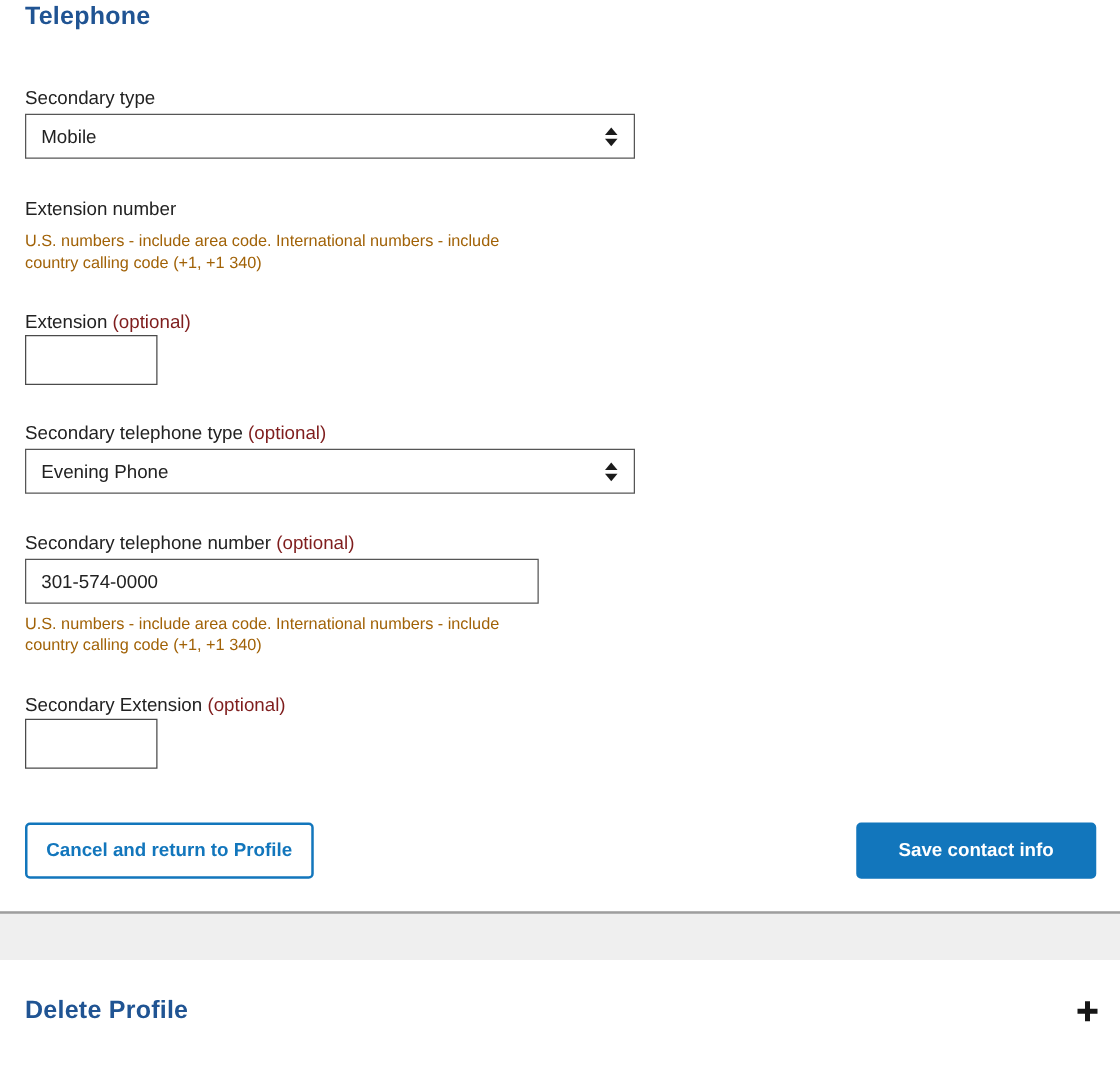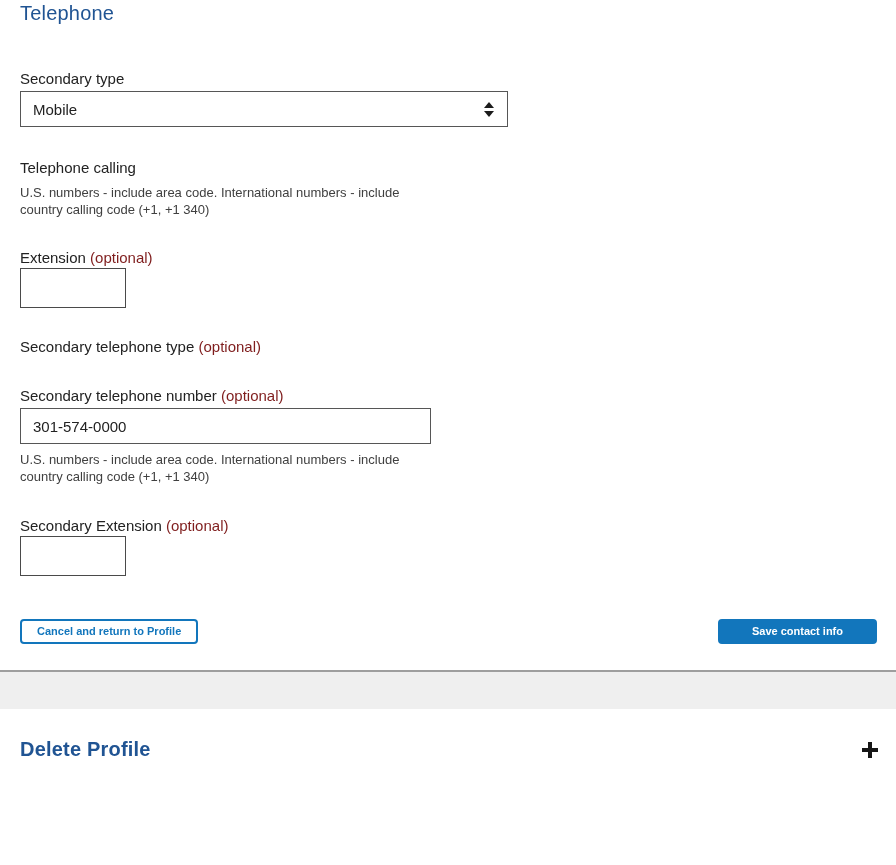--- a/index.html
+++ b/index.html
@@ -8,21 +8,21 @@
     background: #ffffff;
     font-family: "Liberation Sans", sans-serif;
     color: #222222;
     overflow: hidden;
   }
   .content { padding: 0 19px 0 20px; }
 
   .page-heading {
     margin: 0; padding-top: 1px;
     font-size: 20px; line-height: 24px;
-    font-weight: 400; color: #205493;
+    font-weight: 700; color: #205493;
     letter-spacing: .2px;
   }
 
   .group { display: block; }
   .g1 { margin-top: 44px; }
   .g2 { margin-top: 31px; }
   .g3 { margin-top: 30px; }
   .g4 { margin-top: 29px; }
   .g5 { margin-top: 30px; }
   .g6 { margin-top: 31px; }
@@ -75,32 +75,32 @@
     padding: 0 10px;
     font-family: "Liberation Sans", sans-serif;
     font-size: 15px; color: #222222;
     outline: none;
   }
 
   .help-text {
     margin-top: 7px;
     max-width: 404px;
     font-size: 13px; line-height: 17px;
-    color: #404040;
+    color: #a16207;
   }
 
   .button-row {
     margin-top: 43px;
     display: flex; align-items: center; justify-content: space-between;
   }
   .btn {
     font-family: "Liberation Sans", sans-serif;
-    font-size: 11px; font-weight: 700;
+    font-size: 15px; font-weight: 700;
     border-radius: 4px; cursor: pointer;
-    height: 25px; line-height: 1;
+    height: 45px; line-height: 1;
   }
   .btn-cancel {
     background: #ffffff;
     border: 2px solid #1276bc;
     color: #1276bc;
     padding: 0 15px;
   }
   .btn-save {
     background: #1276bc;
     border: 2px solid #1276bc;
@@ -148,33 +148,40 @@
       <div class="select">
         <span class="select-value">Mobile</span>
         <span class="sort-icon">
           <span class="tri-up"></span>
           <span class="tri-down"></span>
         </span>
       </div>
     </div>
 
     <div class="group g2">
-      <label class="field-label"><span>Telephone calling</span></label>
+      <label class="field-label"><span>Extension number</span></label>
       <div class="help-text">U.S. numbers - include area code. International numbers - include country calling code (+1, +1 340)</div>
     </div>
 
     <div class="group g3">
       <label class="field-label"><span>Extension</span>
         <span class="optional-tag">(optional)</span></label>
       <input class="ext-input" type="text" value="" style="">
     </div>
 
     <div class="group g4">
       <label class="field-label"><span>Secondary telephone type</span>
         <span class="optional-tag">(optional)</span></label>
+      <div class="select">
+        <span class="select-value">Evening Phone</span>
+        <span class="sort-icon">
+          <span class="tri-up"></span>
+          <span class="tri-down"></span>
+        </span>
+      </div>
     </div>
 
     <div class="group g5">
       <label class="field-label"><span>Secondary telephone number</span>
         <span class="optional-tag">(optional)</span></label>
       <input class="text-input" type="text" value="301-574-0000" style="">
       <div class="help-text">U.S. numbers - include area code. International numbers - include country calling code (+1, +1 340)</div>
     </div>
 
     <div class="group g6">

